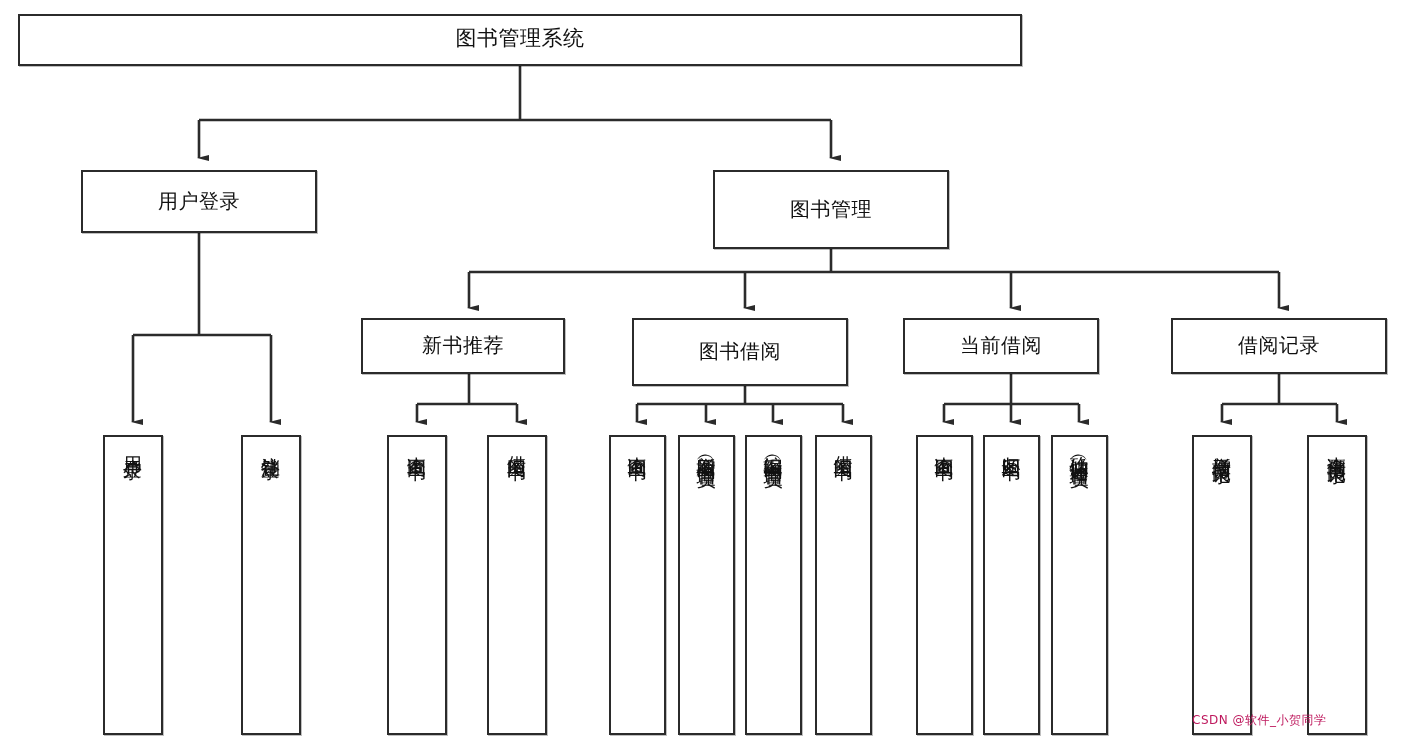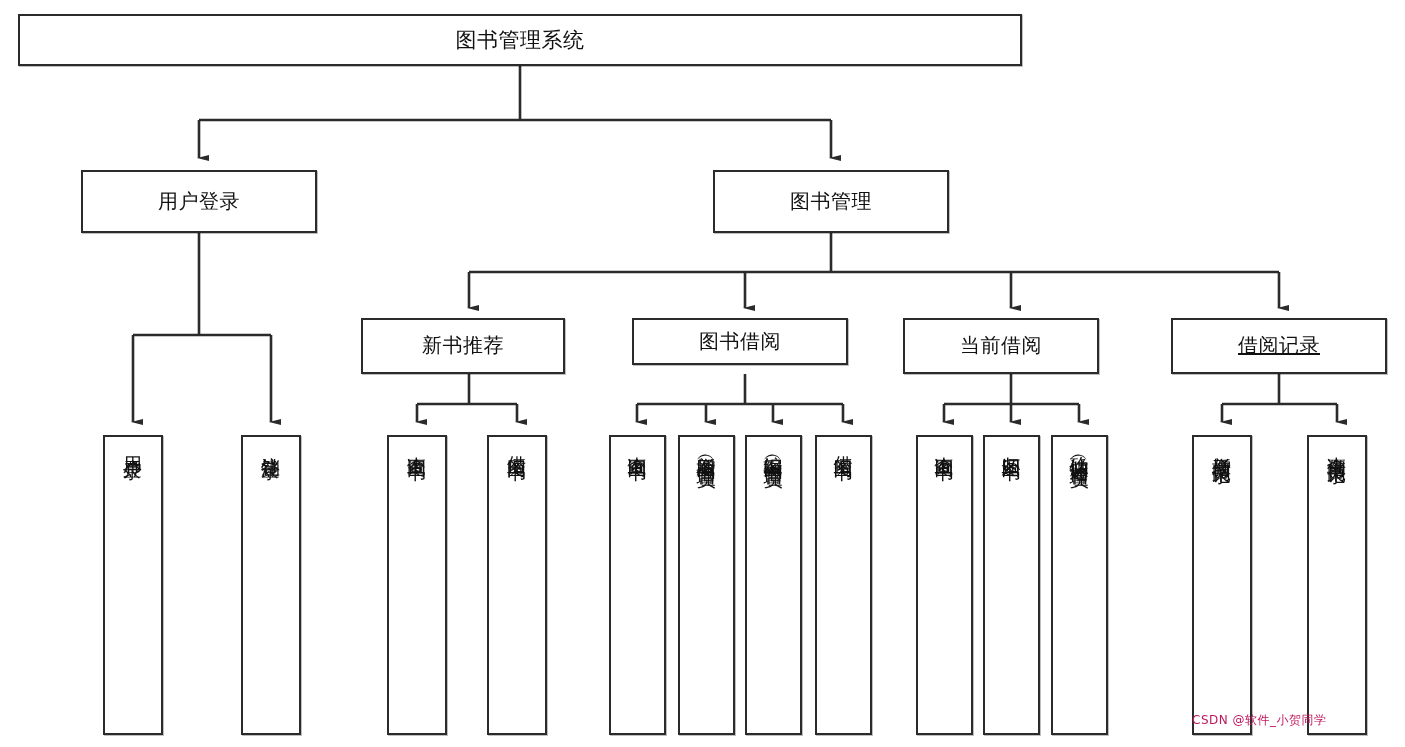--- a/index.html
+++ b/index.html
@@ -52,20 +52,21 @@
   .node.vertical .node-label {
     writing-mode: vertical-rl;
     text-orientation: upright;
     font-size: 19px;
     letter-spacing: 2px;
     line-height: 1;
     margin: 0 auto;
   }
   .node.root .node-label {
     font-size: 21px;
+    font-family: Liberation Mono, monospace;
   }
   .watermark {
     position: absolute;
     left: 1192px;
     top: 712px;
     font-size: 12px;
     color: #be185d;
     letter-spacing: 0.5px;
     white-space: nowrap;
     font-family: "DejaVu Sans", "Liberation Sans", sans-serif;
@@ -130,37 +131,37 @@
   </svg>
 
   <div class="node horizontal root" style="left:18px; top:14px; width:1004px; height:52px;">
     <span class="node-label">图书管理系统</span>
   </div>
 
   <div class="node horizontal" style="left:81px; top:170px; width:236px; height:63px;">
     <span class="node-label">用户登录</span>
   </div>
 
-  <div class="node horizontal" style="left:713px; top:170px; width:236px; height:63px;">
+  <div class="node horizontal" style="left:713px; top:170px; width:236px; height:79px;">
     <span class="node-label">图书管理</span>
   </div>
 
   <div class="node horizontal" style="left:361px; top:318px; width:204px; height:56px;">
     <span class="node-label">新书推荐</span>
   </div>
 
-  <div class="node horizontal" style="left:632px; top:318px; width:216px; height:47px;">
+  <div class="node horizontal" style="left:632px; top:318px; width:216px; height:68px;">
     <span class="node-label">图书借阅</span>
   </div>
 
   <div class="node horizontal" style="left:903px; top:318px; width:196px; height:56px;">
     <span class="node-label">当前借阅</span>
   </div>
 
-  <div class="node horizontal" style="left:1171px; top:318px; width:216px; height:56px;text-decoration:underline;">
+  <div class="node horizontal" style="left:1171px; top:318px; width:216px; height:56px;">
     <span class="node-label">借阅记录</span>
   </div>
 
   <div class="node vertical" style="left:103px; top:435px; width:60px; height:300px;">
     <span class="node-label">用户登录</span>
   </div>
 
   <div class="node vertical" style="left:241px; top:435px; width:60px; height:300px;">
     <span class="node-label">注销登录</span>
   </div>

